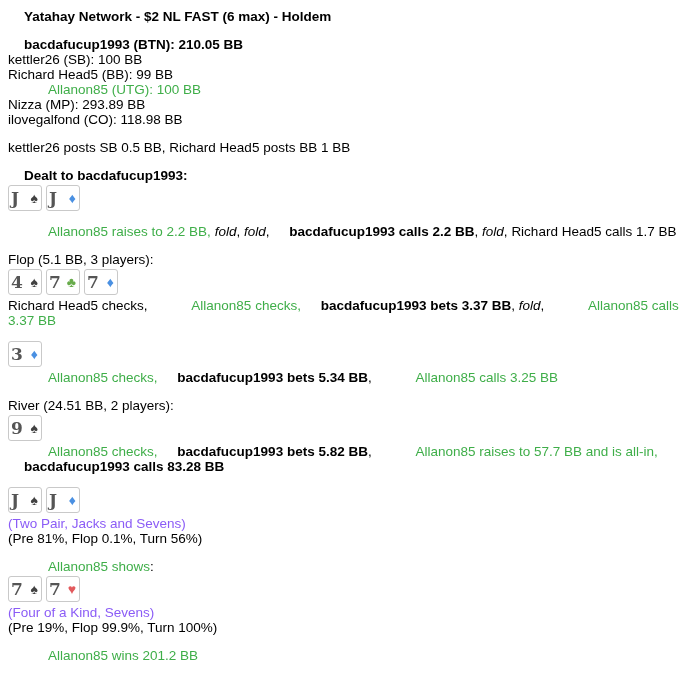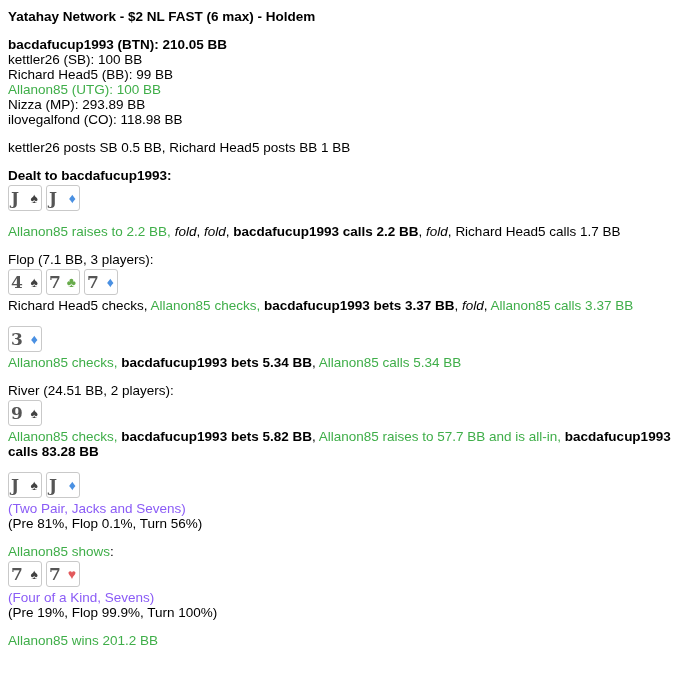--- a/index.html
+++ b/index.html
@@ -16,23 +16,23 @@
     color: #000000;
     font-family: "Liberation Sans", sans-serif;
     font-size: 13.5px;
     line-height: 15px;
     overflow: hidden;
   }
   .block { margin: 0 0 13px 0; }
   .text-row { white-space: pre-wrap; }
   
   .t { }
-  .b { font-weight: bold; }
+  .b { font-weight: bold; margin-left: 16px; }
   .i { font-style: italic; margin-top: 36px; }
-  .g { color: #3fae49; }
+  .g { color: #3fae49; margin-left: 40px; }
   .u { color: #8b5cf6; }
   
   .card-row {
     display: flex;
     gap: 4px;
     margin: 2px 0 3px 0;
   }
   .card {
     box-sizing: border-box;
     width: 34px;
@@ -89,21 +89,21 @@
         <span class="card">
           <span class="rank">J</span>
           <span class="suit suit-diamond">♦</span>
         </span>
       </div>
     </div>
     <div class="block">
       <div class="text-row"><span class="g">Allanon85 raises to 2.2 BB,</span><span class="t"> </span><span class="i">fold</span><span class="t">, </span><span class="i">fold</span><span class="t">, </span><span class="b">bacdafucup1993 calls 2.2 BB</span><span class="t">, </span><span class="i">fold</span><span class="t">, </span><span class="t">Richard Head5 calls 1.7 BB</span></div>
     </div>
     <div class="block">
-      <div class="text-row"><span class="t">Flop (7.1 BB, 3 players):</span></div>
+      <div class="text-row"><span class="t">Flop (5.1 BB, 3 players):</span></div>
       <div class="card-row">
         <span class="card">
           <span class="rank">4</span>
           <span class="suit suit-spade">♠</span>
         </span>
         <span class="card">
           <span class="rank">7</span>
           <span class="suit suit-club">♣</span>
         </span>
         <span class="card">
@@ -113,21 +113,21 @@
       </div>
       <div class="text-row"><span class="t">Richard Head5 checks, </span><span class="g">Allanon85 checks,</span><span class="t"> </span><span class="b">bacdafucup1993 bets 3.37 BB</span><span class="t">, </span><span class="i">fold</span><span class="t">, </span><span class="g">Allanon85 calls 3.37 BB</span></div>
     </div>
     <div class="block">
       <div class="card-row">
         <span class="card">
           <span class="rank">3</span>
           <span class="suit suit-diamond">♦</span>
         </span>
       </div>
-      <div class="text-row"><span class="g">Allanon85 checks,</span><span class="t"> </span><span class="b">bacdafucup1993 bets 5.34 BB</span><span class="t">, </span><span class="g">Allanon85 calls 5.34 BB</span></div>
+      <div class="text-row"><span class="g">Allanon85 checks,</span><span class="t"> </span><span class="b">bacdafucup1993 bets 5.34 BB</span><span class="t">, </span><span class="g">Allanon85 calls 3.25 BB</span></div>
     </div>
     <div class="block">
       <div class="text-row"><span class="t">River (24.51 BB, 2 players):</span></div>
       <div class="card-row">
         <span class="card">
           <span class="rank">9</span>
           <span class="suit suit-spade">♠</span>
         </span>
       </div>
       <div class="text-row"><span class="g">Allanon85 checks,</span><span class="t"> </span><span class="b">bacdafucup1993 bets 5.82 BB</span><span class="t">, </span><span class="g">Allanon85 raises to 57.7 BB and is all-in,</span><span class="t"> </span><span class="b">bacdafucup1993 calls 83.28 BB</span></div>

